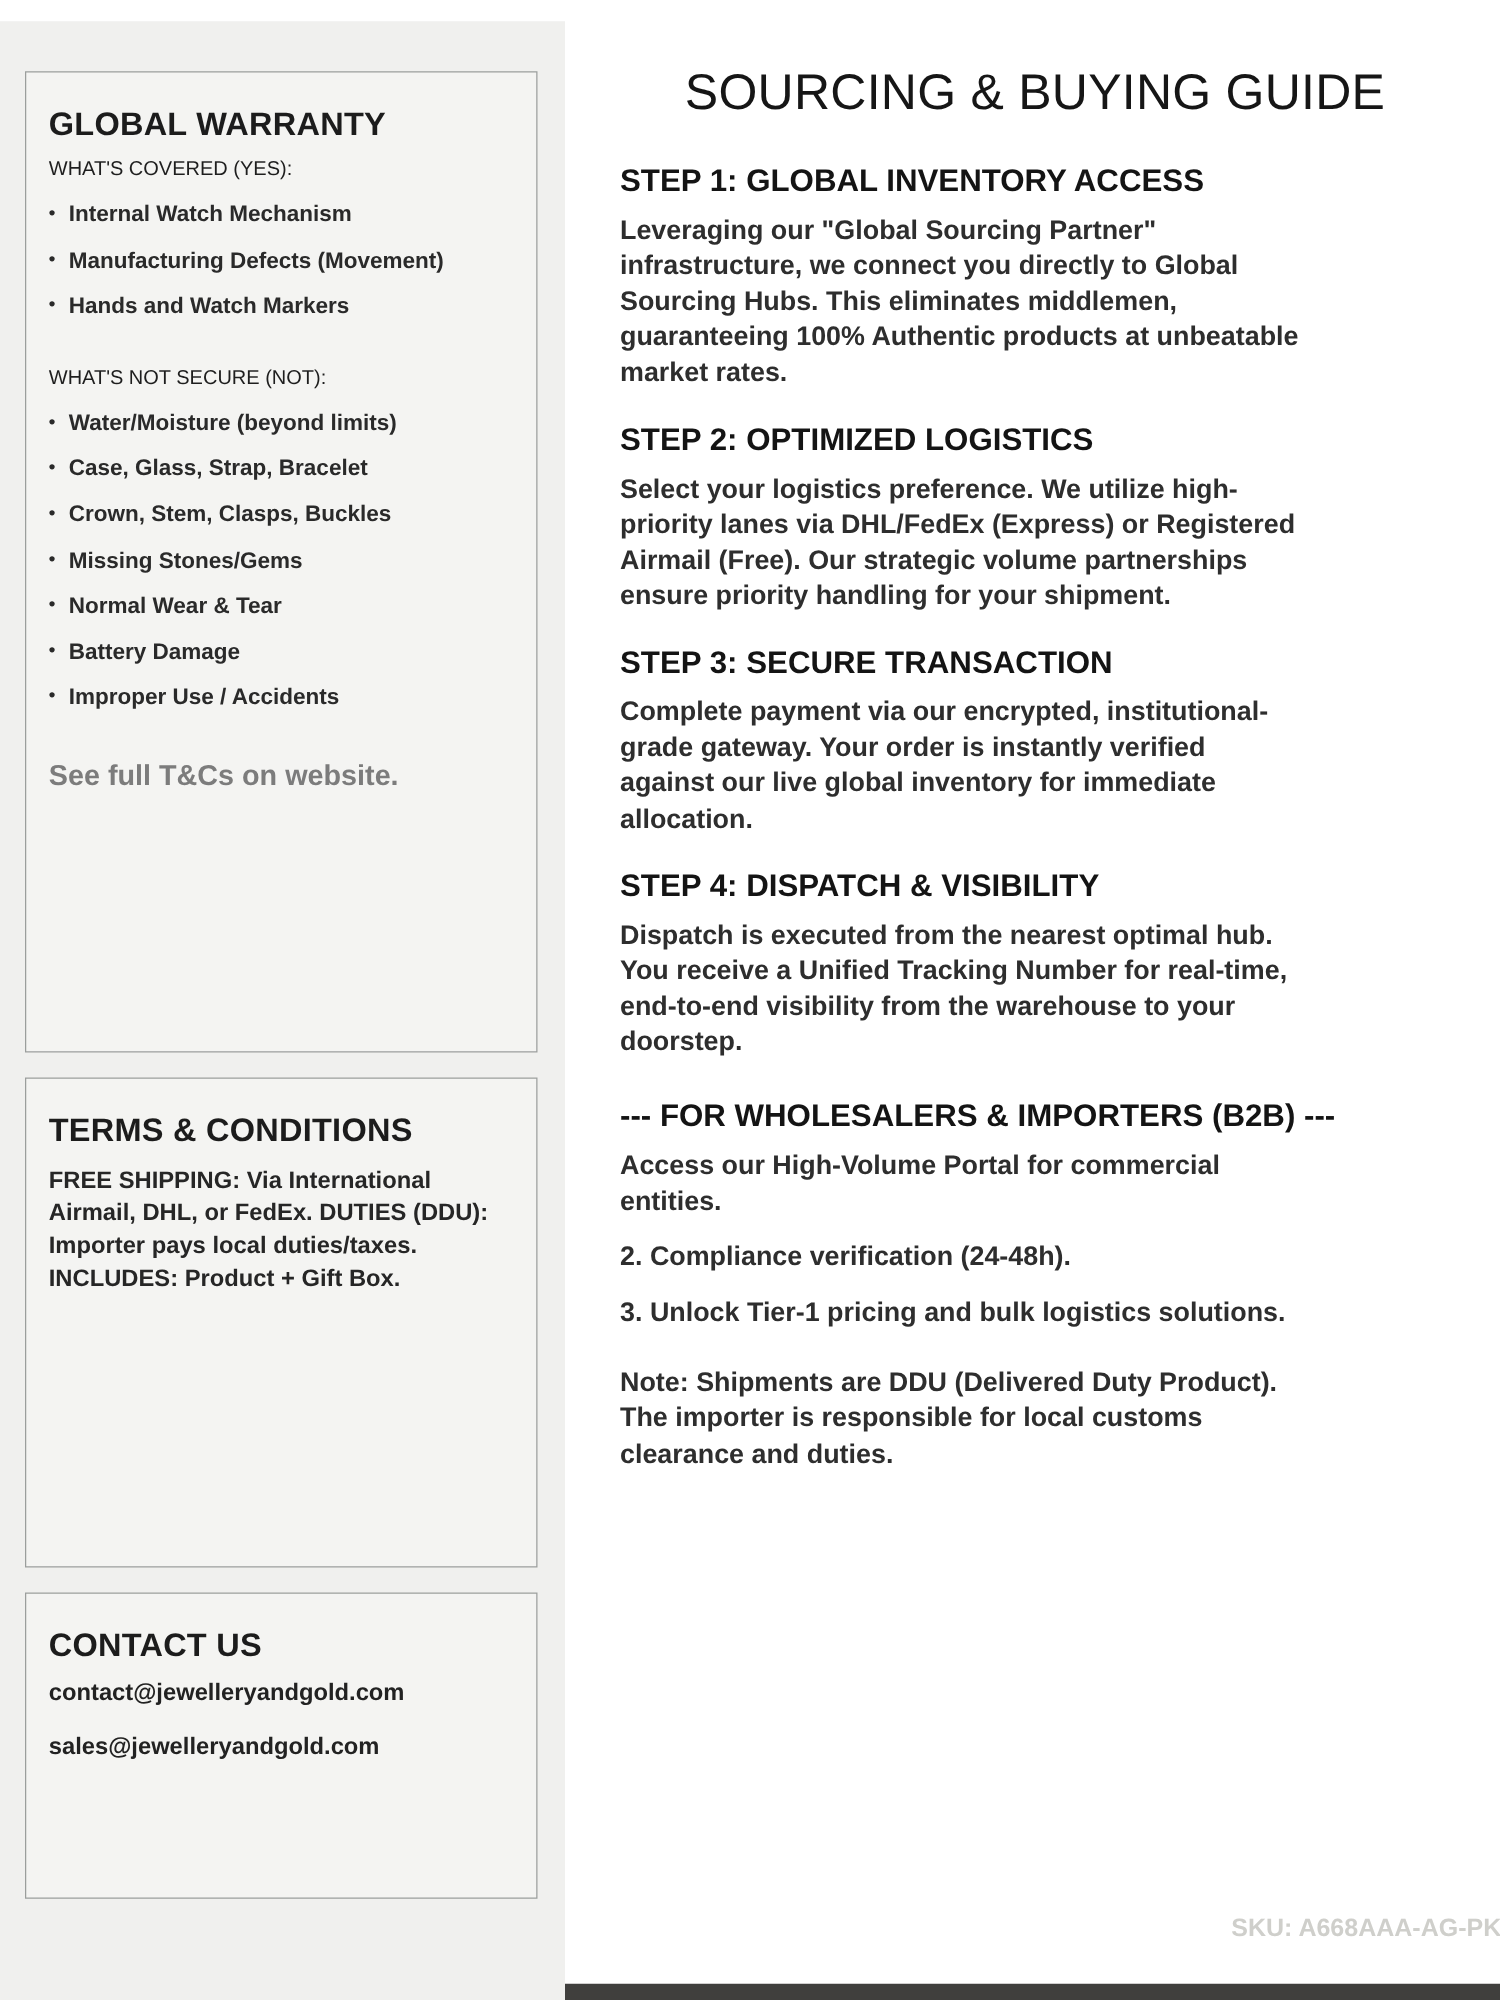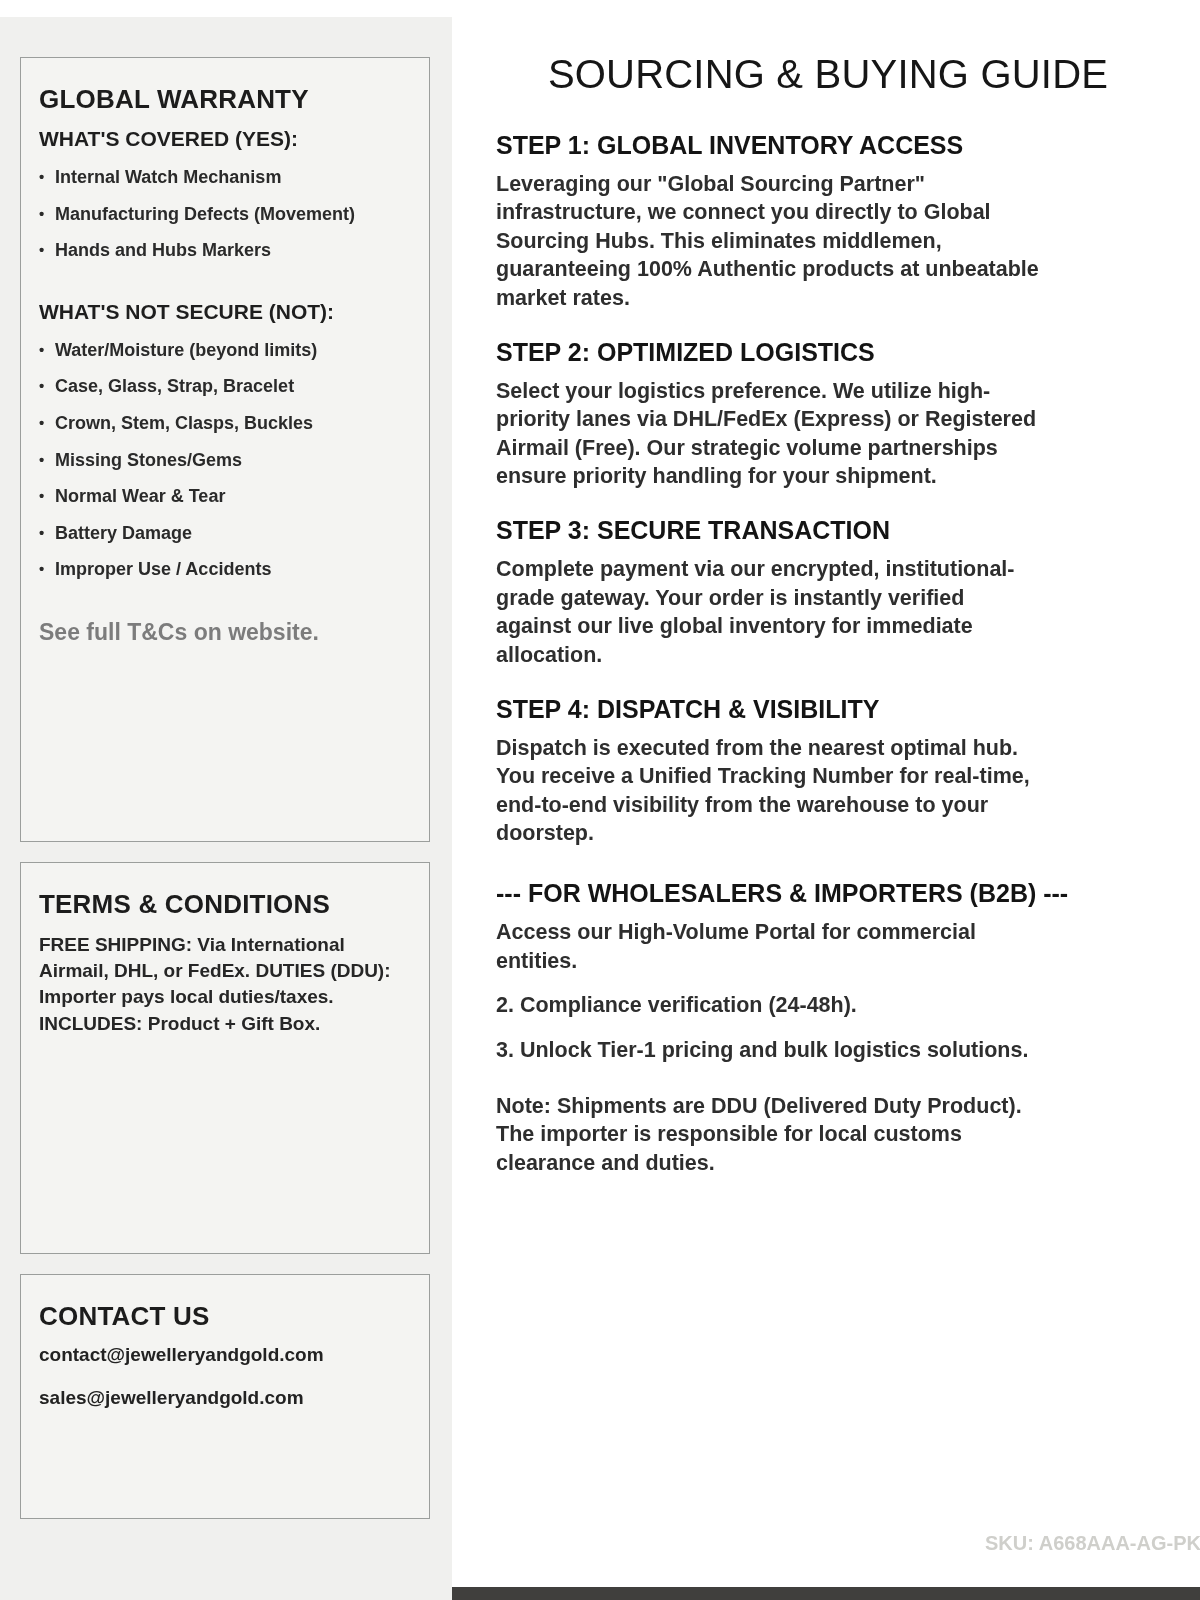--- a/index.html
+++ b/index.html
@@ -28,21 +28,21 @@
   .panel-warranty { height: 785px; }
   .panel-terms    { height: 392px; }
   .panel-contact  { height: 245px; }
 
   .panel h2 {
     font-size: 26px; font-weight: bold;
     color: #1c1c1c; letter-spacing: 0.2px;
     margin-bottom: 12px;
   }
   .sub-heading {
-    font-size: 21px; font-weight: bold;
+    font-size: 16px; font-weight: normal;
     color: #1e1e1e; margin: 4px 0 16px;
   }
   .sub-heading.second { margin-top: 38px; }
 
   ul.bullets { list-style: none; }
   ul.bullets li {
     font-size: 18px; font-weight: 600;
     color: #2a2a2a; line-height: 1.2;
     margin-bottom: 15px;
     padding-left: 16px; position: relative;
@@ -111,21 +111,21 @@
 
 <aside class="sidebar">
 
   <section class="panel panel-warranty">
     <h2>GLOBAL WARRANTY</h2>
 
     <h3 class="sub-heading">WHAT'S COVERED (YES):</h3>
     <ul class="bullets">
       <li>Internal Watch Mechanism</li>
       <li>Manufacturing Defects (Movement)</li>
-      <li>Hands and Hubs Markers</li>
+      <li>Hands and Watch Markers</li>
     </ul>
 
     <h3 class="sub-heading second">WHAT'S NOT SECURE (NOT):</h3>
     <ul class="bullets">
       <li>Water/Moisture (beyond limits)</li>
       <li>Case, Glass, Strap, Bracelet</li>
       <li>Crown, Stem, Clasps, Buckles</li>
       <li>Missing Stones/Gems</li>
       <li>Normal Wear &amp; Tear</li>
       <li>Battery Damage</li>

